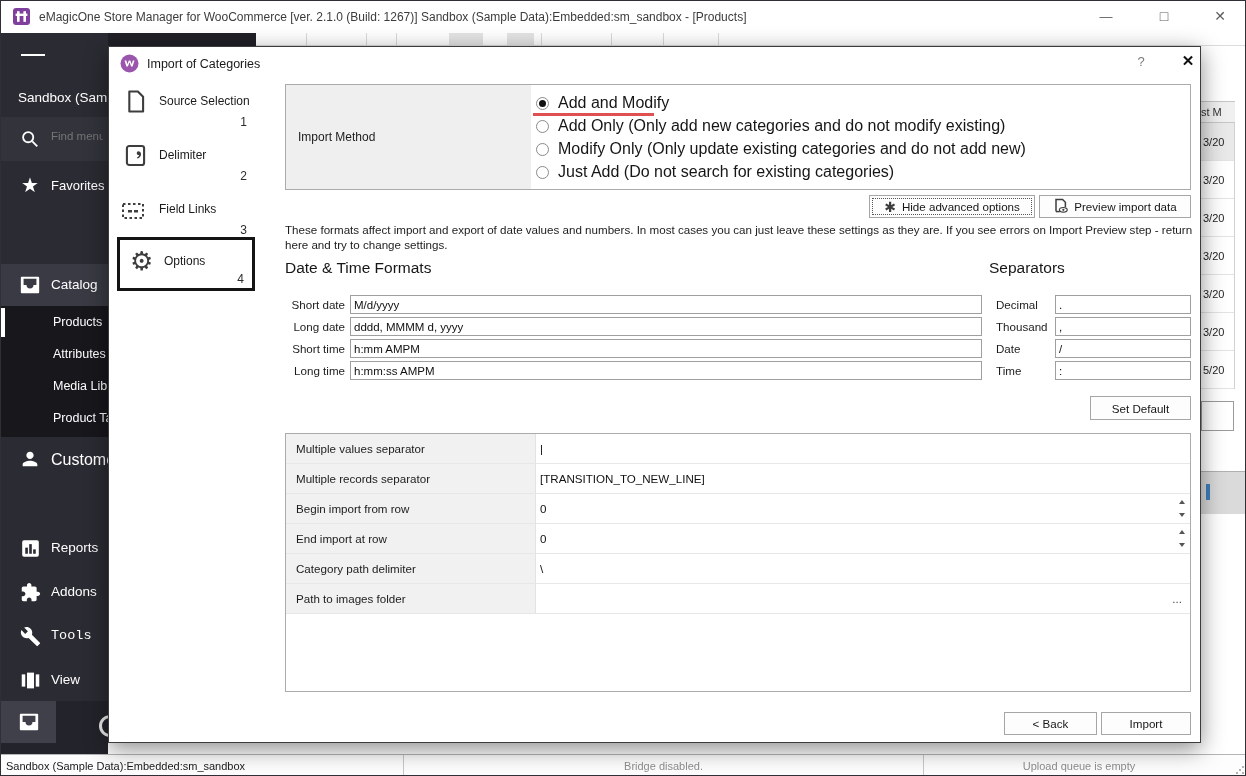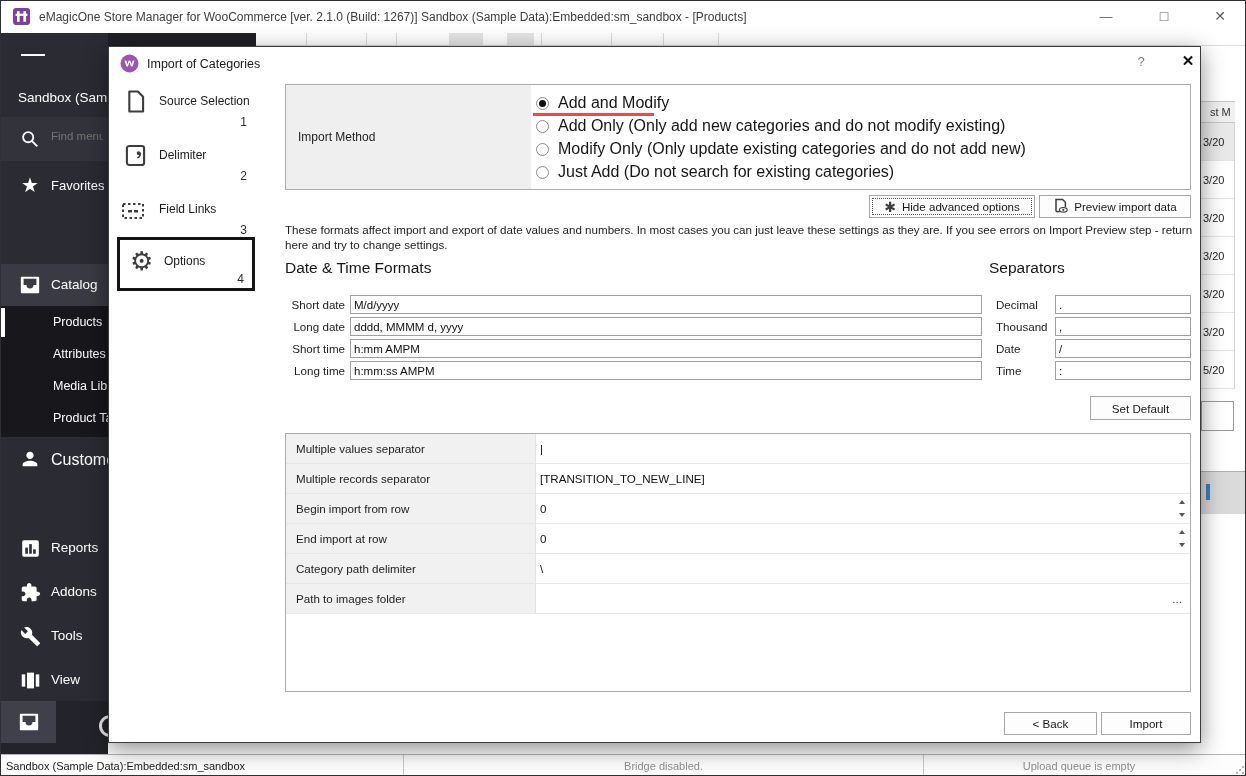--- a/index.html
+++ b/index.html
@@ -101,21 +101,21 @@
     <div class="bg-div" style="left:140px;"></div>
       <div class="bg-div" style="left:285px;"></div>
     <div class="bg-tab" style="left:193px;width:34px;"></div>
     <div class="bg-tab" style="left:251px;width:27px;"></div>
     <div class="bg-div" style="left:355px;"></div>
       <div class="bg-div" style="left:407px;"></div>
       <div class="bg-div" style="left:462px;"></div>
   </div>
 
   <div class="grid">
-    <div class="abs" style="left:0;top:55px;width:34px;height:22px;background:#f0f0f0;border-top:1px solid #c6c6c6;border-bottom:1px solid #c6c6c6;font-size:11px;color:#333;line-height:21px;padding-left:9px;">st M</div>
+    <div class="abs" style="left:0;top:55px;width:34px;height:22px;background:#f0f0f0;border-top:1px solid #c6c6c6;border-bottom:1px solid #c6c6c6;font-size:11px;color:#333;line-height:21px;padding-left:0;">st M</div>
     <div class="abs" style="left:33px;top:77px;width:1px;height:266px;background:#d2d2d2;"></div>
     <div class="grid-cell" style="top:77px;background:#e9e9e9;">3/20</div>
     <div class="grid-cell" style="top:115px;">3/20</div>
     <div class="grid-cell" style="top:153px;">3/20</div>
     <div class="grid-cell" style="top:191px;">3/20</div>
     <div class="grid-cell" style="top:229px;">3/20</div>
     <div class="grid-cell" style="top:267px;">3/20</div>
     <div class="grid-cell" style="top:305px;">5/20</div>
     <div class="abs" style="left:0;top:355px;width:33px;height:30px;border:1px solid #9a9a9a;background:#fff;"></div>
     <div class="abs" style="left:0;top:425px;width:46px;height:43px;background:#dadada;border-top:1px solid #b0b0b0;">
@@ -190,21 +190,21 @@
           </svg>
       </span>
       <span class="sb-label" style="top:13px;font-size:13.5px;">Addons</span>
     </div>
     <div class="sb-row" style="top:582px;height:44px;">
       <span class="sb-ico" style="top:9px;">
         <svg width="21" height="21" viewBox="0 0 24 24">
             <path fill="#fff" d="M22.7 19l-9.1-9.1c.9-2.3.4-5-1.5-6.9-2-2-5-2.4-7.4-1.3L9 6 6 9 1.6 4.7C.4 7.1.9 10.1 2.9 12.1c1.9 1.9 4.6 2.4 6.9 1.5l9.1 9.1c.4.4 1 .4 1.4 0l2.3-2.3c.5-.4.5-1.1.1-1.4z"></path>
           </svg>
       </span>
-      <span class="sb-label" style="top:13px;font-size:13.5px;">Tools</span>
+      <span class="sb-label" style="top:13px;font-size:13.5px;font-family:Liberation Mono, monospace;">Tools</span>
     </div>
     <div class="sb-row" style="top:626px;height:44px;">
       <span class="sb-ico" style="top:9px;">
         <svg width="21" height="21" viewBox="0 0 24 24">
             <rect x="2" y="5" width="4" height="14" fill="#fff"></rect>
             <rect x="8" y="3" width="8" height="18" fill="#fff"></rect>
             <rect x="18" y="5" width="4" height="14" fill="#fff"></rect>
           </svg>
       </span>
       <span class="sb-label" style="top:13px;font-size:13.5px;">View</span>

